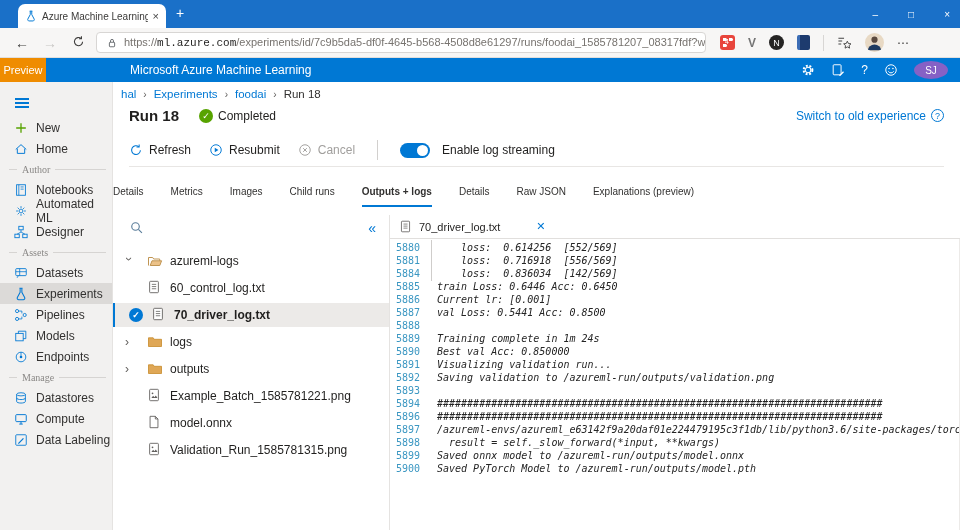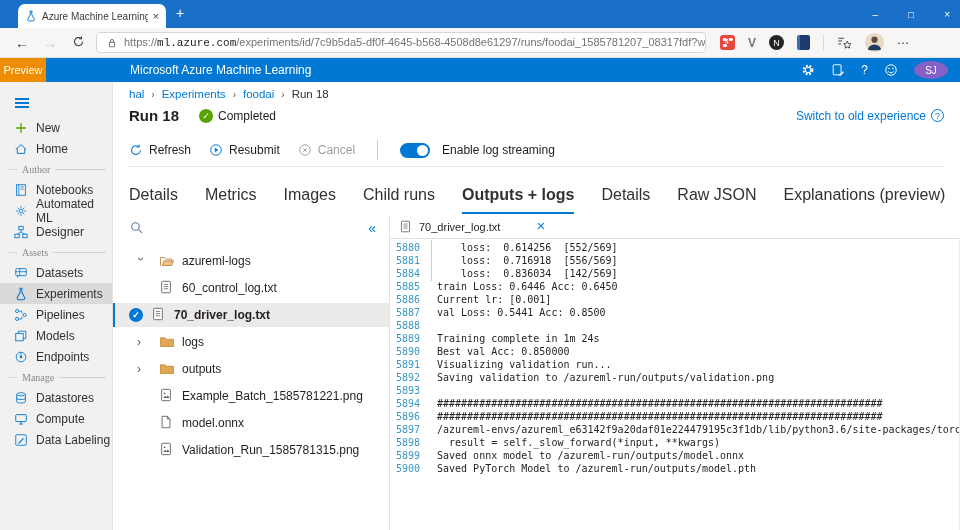--- a/index.html
+++ b/index.html
@@ -47,66 +47,66 @@
   .hamb { display:inline-block; width:14px; height:2px; background:#0078d4; box-shadow:0 4px 0 #0078d4, 0 -4px 0 #0078d4; margin-top:4px; }
   .side-item { display:flex; align-items:center; gap:8px; height:21px; padding-left:14px; font-size:12px; color:#323130; cursor:pointer; }
   .side-item.selected { background:#dcdad8; }
   .side-item .ic { width:14px; height:14px; }
   .side-section { display:flex; align-items:center; gap:5px; height:20px; color:#8a8886; font-size:10px; padding:0 6px 0 9px;font-family:Liberation Serif, serif; }
   .side-section::before { content:""; width:8px; border-top:1px solid #d6d4d2; }
   .side-section::after { content:""; flex:1; border-top:1px solid #d6d4d2; }
 
   
   .main { position:absolute; top:82px; left:113px; right:0; bottom:0; background:#fff; }
-  .breadcrumb { position:absolute; top:6px; left:16px; font-size:11.5px; }
+  .breadcrumb { position:absolute; top:6px; left:8px; font-size:11.5px; }
   .bc-item { color:#0078d4; cursor:pointer; }
   .bc-item.last { color:#323130; cursor:default; }
   .bc-sep { color:#605e5c; padding:0 7px; font-size:10px; }
 
   .runrow { position:absolute; top:25px; left:16px; right:16px; display:flex; align-items:center; }
   .runtitle { font-size:15px; font-weight:bold; color:#201f1e; }
   .statusbadge { display:flex; align-items:center; gap:5px; margin-left:20px; font-size:12px; }
   .scheck { width:14px; height:14px; border-radius:50%; background:#57a300; color:#fff; font-size:9px; display:flex; align-items:center; justify-content:center; }
   .switchlink { margin-left:auto; color:#0078d4; font-size:12px; display:flex; align-items:center; gap:5px; cursor:pointer; }
   .qcircle { width:13px; height:13px; border:1px solid #0078d4; border-radius:50%; font-size:9px; display:inline-flex; align-items:center; justify-content:center; }
 
   .toolbar { position:absolute; top:52px; left:16px; right:16px; height:33px; display:flex; align-items:center; gap:18px; border-bottom:1px solid #e8e6e4; }
   .tool { display:flex; align-items:center; gap:6px; font-size:12px; color:#201f1e; cursor:pointer; }
   .tool.disabled { color:#a19f9d; cursor:default; }
   .vdiv { width:1px; height:20px; background:#d2d0ce; margin:0 4px; }
   .toggle { width:30px; height:15px; border-radius:8px; background:#0078d4; position:relative; cursor:pointer; }
   .toggle::after { content:""; position:absolute; right:2px; top:2px; width:11px; height:11px; border-radius:50%; background:#fff; }
 
-  .tabsrow { position:absolute; top:104px; left:16px; display:flex; gap:27px; font-size:16px; color:#323130; }
+  .tabsrow { position:absolute; top:104px; left:0; display:flex; gap:27px; font-size:10px; color:#323130; }
   .tab { padding-bottom:8px; cursor:pointer; white-space:nowrap; }
   .tab.active { font-weight:bold; border-bottom:2px solid #0078d4; }
 
   
   .workspace { position:absolute; top:133px; left:0; right:0; bottom:0; display:flex; }
   .tree { width:277px; border-right:1px solid #e5e3e1; overflow:hidden; }
   .tree-search { display:flex; align-items:center; height:26px; padding:0 13px 0 17px; }
   .collapse { margin-left:auto; color:#0078d4; font-size:14px; cursor:pointer; }
-  .titem { display:flex; align-items:center; height:24px; margin:3px 0; font-size:12px; color:#201f1e; cursor:pointer; padding-left:24px; position:relative; }
+  .titem { display:flex; align-items:center; height:24px; margin:3px 0; font-size:12px; color:#201f1e; cursor:pointer; padding-left:12px; position:relative; }
   .titem:first-of-type { margin-top:8px; }
   .titem.selected { background:#eceae8; border-left:2px solid #0078d4; padding-left:14px; font-weight:bold; }
   .titem .lead { width:22px; display:inline-flex; align-items:center; }
   .titem .chev { color:#605e5c; font-size:12px; }
   .titem .chev.down { transform:rotate(90deg); display:inline-block; width:8px; }
   .titem .checkmk { width:14px; height:14px; border-radius:50%; background:#0078d4; color:#fff; font-size:9px; display:inline-flex; align-items:center; justify-content:center; }
   .titem .ic { width:16px; height:16px; margin-right:7px; }
 
   .logpanel { flex:1; display:flex; flex-direction:column; overflow:hidden; }
   .logtabbar { height:24px; border-bottom:1px solid #e1dfdd; display:flex; align-items:center; padding-left:9px; flex-shrink:0; }
   .logtab { display:flex; align-items:center; gap:6px; font-size:11px; color:#201f1e; cursor:pointer; }
   .logtab .ic { width:14px; height:14px; }
   .logtab .lclose { margin-left:30px; color:#0078d4; font-size:11px; }
   .logbody { flex:1; font-family:"DejaVu Sans Mono", monospace; font-size:10px; line-height:13px; overflow:hidden; padding-top:2px; border-right:1px solid #eceae8; }
   .lrow { display:flex; white-space:pre; }
   .ln { width:38px; padding-left:6px; color:#3b97c2; flex-shrink:0; }
-  .lt { position:relative; padding-left:9px; color:#242424; }
+  .lt { position:relative; padding-left:9px; color:#242424;font-style:italic; }
   .lrow.guide .lt::before { content:""; position:absolute; left:3px; top:-1px; bottom:-1px; border-left:1px solid #cfcdcb; }
 </style>
 </head>
 <body>
 
 <div class="titlebar">
   <div class="btab">
     <span class="ic">
         <svg width="12" height="12" viewBox="0 0 16 16">
           <path d="M6.2 1.5h3.6M7 1.5v4.6L3.8 12a1.8 1.8 0 0 0 1.6 2.6h5.2A1.8 1.8 0 0 0 12.2 12L9 6.1V1.5" fill="none" stroke="#0078d4" stroke-width="1.3"></path>

